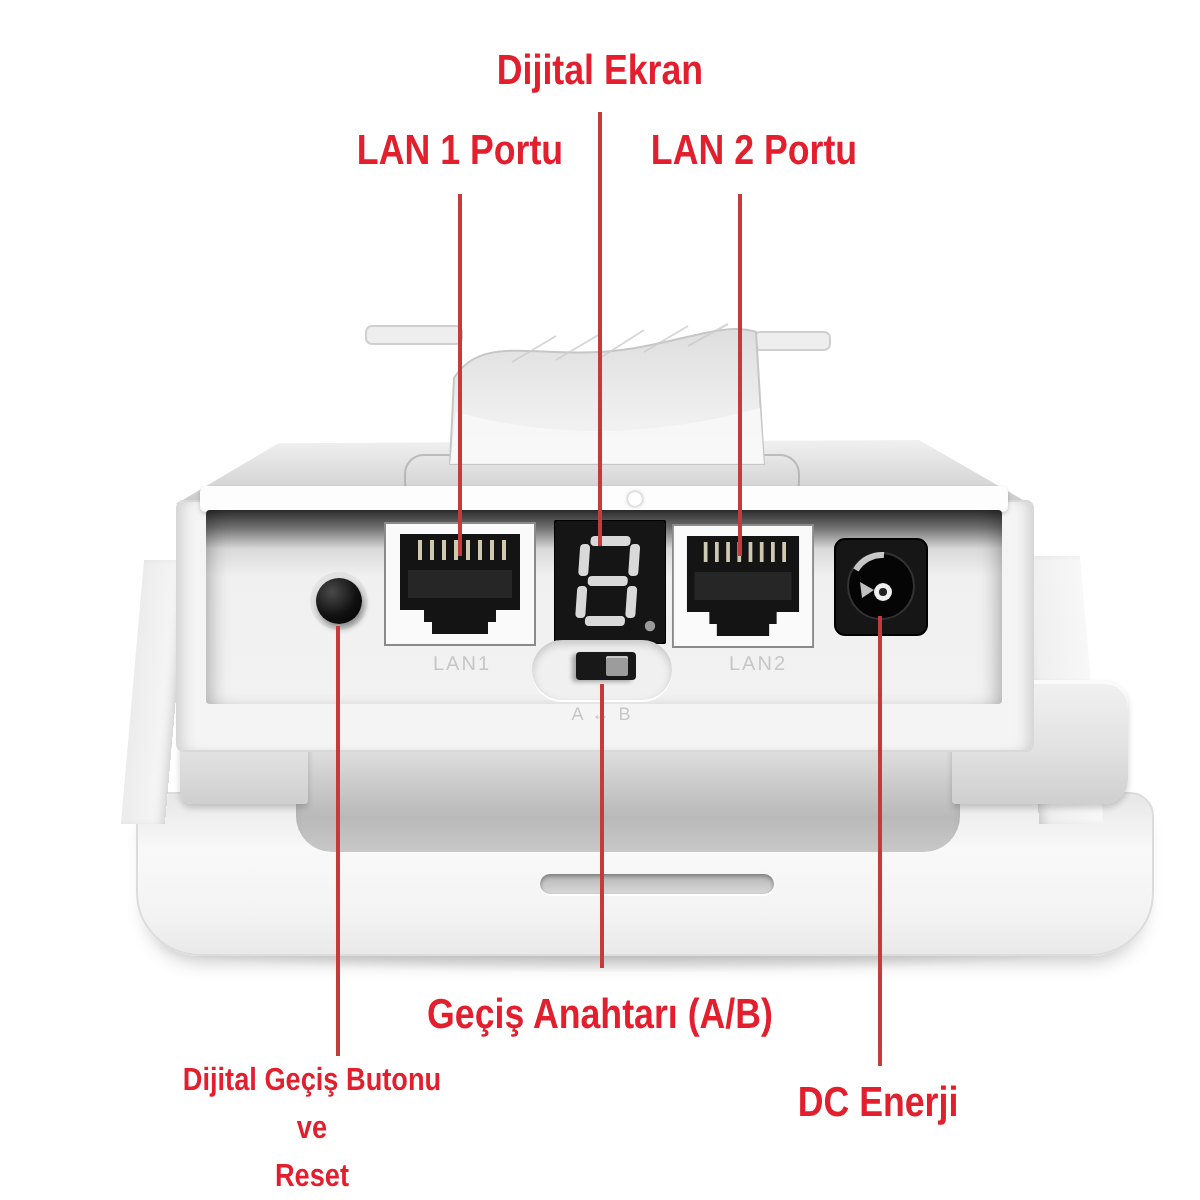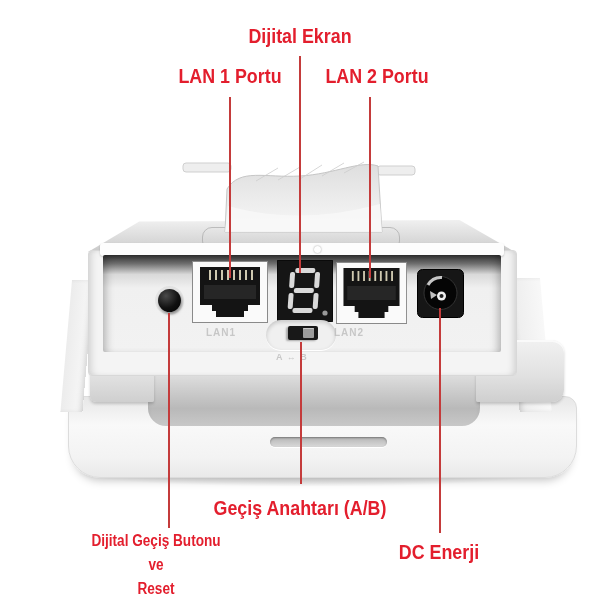--- a/index.html
+++ b/index.html
@@ -50,22 +50,22 @@
   .port{position:absolute;z-index:9;}
   .reset-btn{position:absolute;left:158px;top:289px;width:23px;height:23px;border-radius:50%;z-index:9;
     background:radial-gradient(circle at 35% 30%, #4a4a4a 0%, #111 55%, #000 100%);
     box-shadow:1px 2px 3px rgba(0,0,0,.4), 0 0 0 3px rgba(0,0,0,.05);}
   .oval{position:absolute;left:266px;top:320px;width:70px;height:30px;border-radius:16px;z-index:9;
     background:#f0f0f0;box-shadow:inset 0 2px 4px rgba(0,0,0,.18), 0 1px 0 #ffffff;}
   .switch-body{position:absolute;left:288px;top:326px;width:30px;height:14px;background:#181818;
     border-radius:2px;z-index:9;box-shadow:-2px 1px 2px rgba(0,0,0,.3);}
   .switch-knob{position:absolute;left:303px;top:328px;width:11px;height:10px;background:#9c9c9c;
     border-radius:1px;z-index:9;box-shadow:inset 0 1px 0 #c8c8c8;}
-  .embossed{position:absolute;z-index:9;color:#b9b9b9;opacity:.75;font-weight:bold;
-    font-size:10px;letter-spacing:1px;}
+  .embossed{position:absolute;z-index:9;color:#b9b9b9;opacity:.75;font-weight:normal;
+    font-size:10px;text-align:center;letter-spacing:1px;}
   .slot{position:absolute;left:270px;top:437px;width:117px;height:10px;z-index:4;
     background:linear-gradient(180deg,#b4b4b4,#d9d9d9);border-radius:5px;
     box-shadow:inset 0 1px 2px rgba(0,0,0,.35), 0 1px 0 #fff;}
   .sr{position:absolute;width:1px;height:1px;overflow:hidden;clip:rect(0 0 0 0);white-space:nowrap;}
 </style>
 </head>
 <body>
 
 <div id="stage">
 
@@ -166,21 +166,21 @@
     <path d="M13,22 L20,26 L14,30 Z" fill="#ffffff" opacity=".75"></path>
     <circle cx="24.5" cy="27" r="4.5" fill="#efefef"></circle>
     <circle cx="24.5" cy="27" r="2" fill="#222"></circle>
   </svg>
 
   <div class="oval"></div>
   <div class="switch-body"></div>
   <div class="switch-knob"></div>
 
   <div class="embossed" style="left:206px;top:327px;width:50px;">LAN1</div>
-  <div class="embossed" style="left:334px;top:327px;width:50px;">LAN2</div>
+  <div class="embossed" style="left:354px;top:327px;width:50px;">LAN2</div>
   <div class="embossed" style="left:276px;top:352px;width:50px;font-size:9px;">A ↔ B</div>
 
   <div class="vline" style="left:299px;top:56px;height:217px;"></div>
   <div class="vline" style="left:229px;top:97px;height:181px;"></div>
   <div class="vline" style="left:369px;top:97px;height:181px;"></div>
   <div class="vline" style="left:168px;top:313px;height:215px;"></div>
   <div class="vline" style="left:300px;top:342px;height:142px;"></div>
   <div class="vline" style="left:439px;top:308px;height:225px;"></div>
 
   <div class="lbl lbl-lg lblwrap" style="left:190px;top:24px;width:220px;">Dijital Ekran</div>

